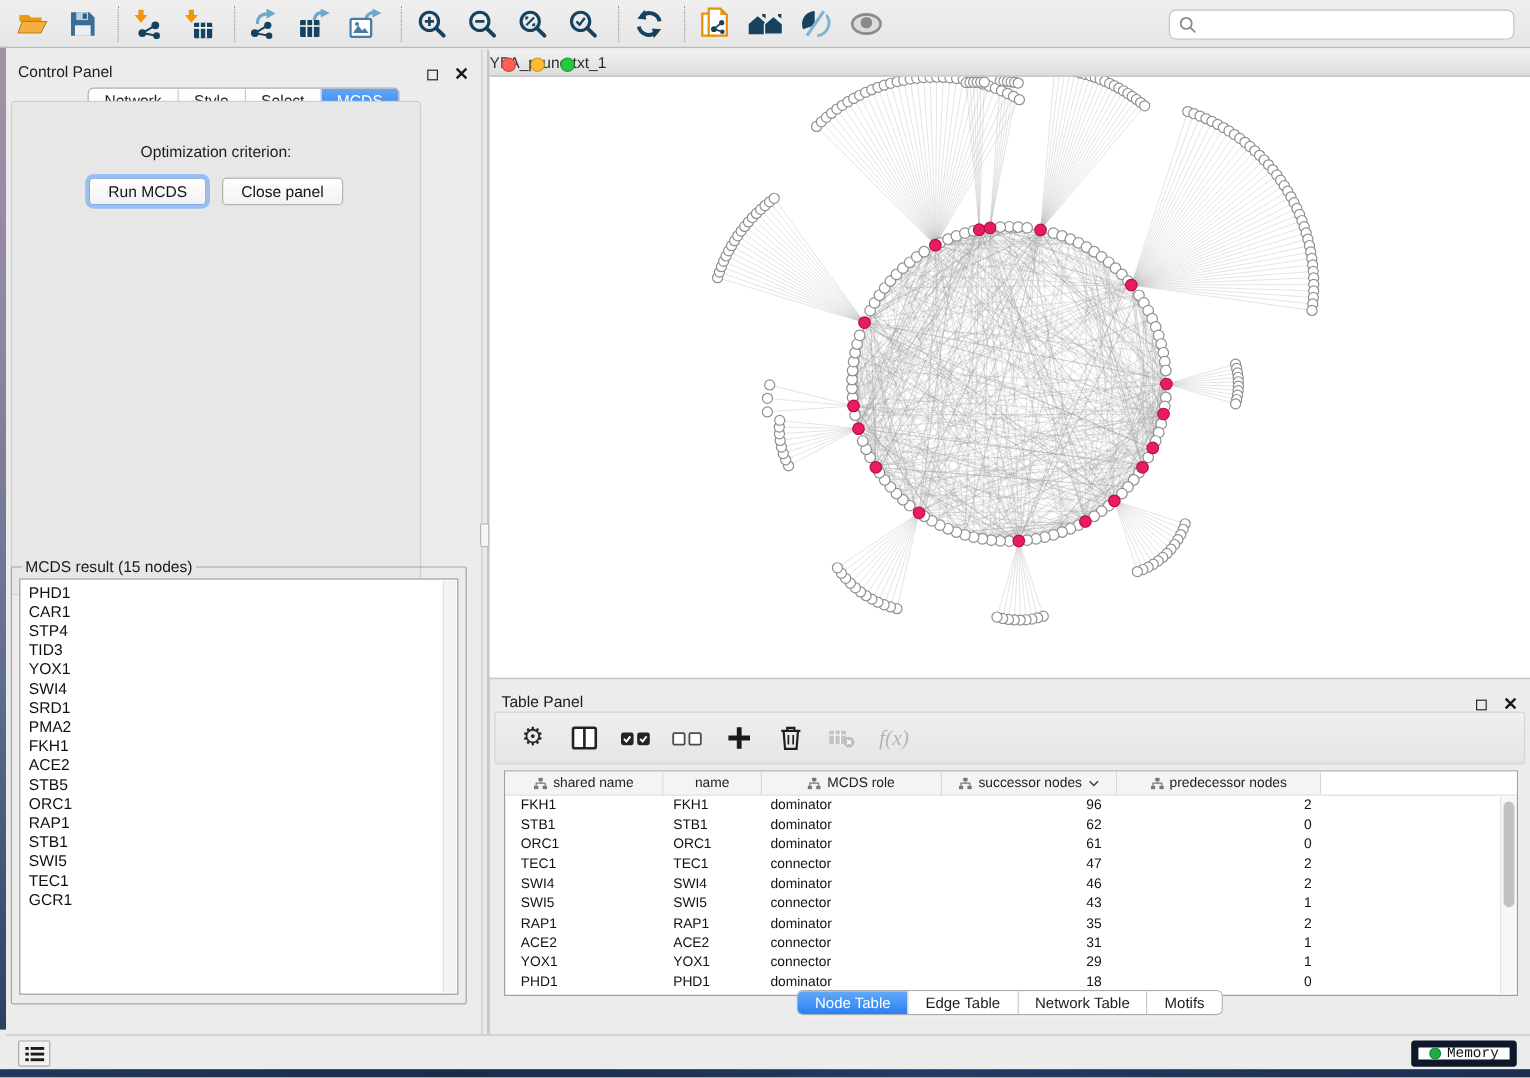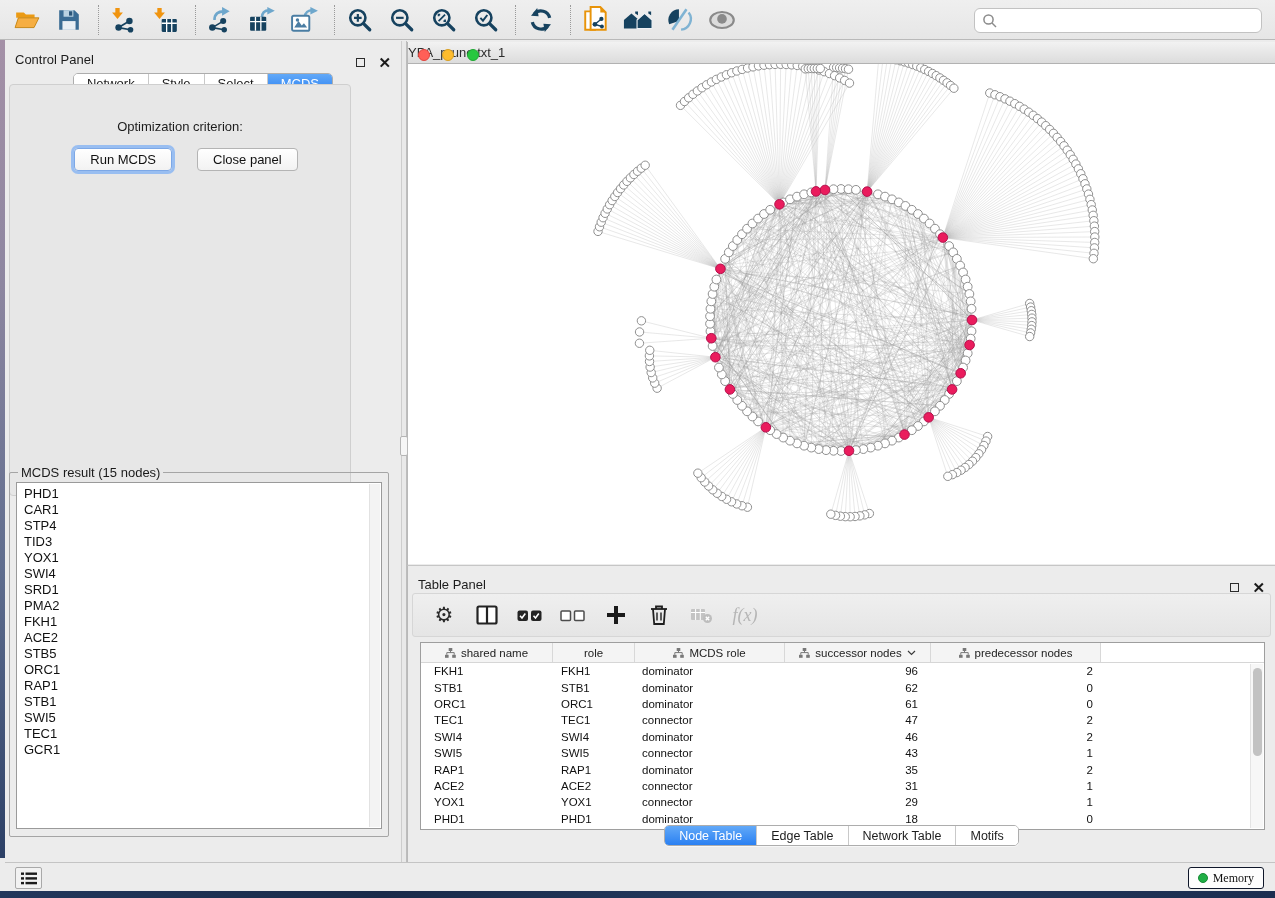--- a/index.html
+++ b/index.html
@@ -42,21 +42,21 @@
   .opt-label { text-align:center; font-size:13px; color:#1c1c1c; margin-bottom:12px; }
   .dropdown { width:312px; height:24px; margin:0 auto; background:#fff; border:1px solid #ababab;
     border-radius:5px; display:flex; align-items:center; position:relative; }
   .dropdown .dd-text { font-size:13px; color:#111; padding-left:10px; flex:1; white-space:nowrap; }
   .dd-stepper { width:19px; height:22px; border-radius:4px; margin-right:1px;
     background:linear-gradient(#6db0f9,#2f84f2); display:flex; flex-direction:column;
     align-items:center; justify-content:center; gap:1px; }
   .btn-row { display:flex; justify-content:center; gap:13px; margin-top:14px; }
   .btn { height:23px; padding:0 15px; background:linear-gradient(#ffffff,#f2f2f2);
     border:1px solid #b4b4b4; border-radius:4px; font-size:13px; color:#111;
-    font-family:"Liberation Sans",sans-serif;margin-left:12px; }
+    font-family:"Liberation Sans",sans-serif; }
   .btn.focused { box-shadow:0 0 0 3px rgba(90,156,250,.55); border-color:#7da8e6; }
   .result-group { position:absolute; left:4px; top:424px; width:380px; height:372px;
     border:1px solid #a5a5a5; border-radius:2px; }
   .result-group legend { font-size:13px; color:#1a1a1a; margin-left:8px; padding:0 3px; }
   .result-box { position:absolute; left:6px; top:2px; right:6px; bottom:7px;
     background:#fff; border:1px solid #9a9a9a; overflow:hidden; }
   .result-scroll { position:absolute; top:1px; bottom:1px; right:1px; width:11px;
     background:#f3f3f3; border-left:1px solid #e2e2e2; }
   .result-list { padding:3px 0 0 7px; }
   .result-list .item { font-size:13px; line-height:16px; color:#111; }
@@ -108,23 +108,23 @@
   .tp-tabs { position:absolute; left:0; bottom:16px; width:100%; display:flex; justify-content:center; }
   .tp-tabs .seg .tab { font-size:12.5px; padding:2px 14px; }
 
   
   #status-bar { position:absolute; left:5px; top:862px; width:1270px; height:29px;
     background:#ececec; border-top:1px solid #c4c4c4; }
   .list-btn { position:absolute; left:10px; top:4px; width:27px; height:22px;
     background:#f2f2f2; border:1px solid #a9a9a9; border-radius:2px;
     display:flex; align-items:center; justify-content:center; }
   .memory-btn { position:absolute; right:11px; top:4px; height:22px; padding:0 9px;
-    background:#fdfdfd; border:1px solid #0f172a; border-radius:3px;
+    background:#fdfdfd; border:6px solid #0f172a; border-radius:3px;
     display:flex; align-items:center; gap:5px; font-size:12px; color:#111;
-    font-family:Liberation Serif, serif; }
+    font-family:Liberation Mono, monospace; }
   .mem-dot { width:10px; height:10px; border-radius:50%; background:#1fae45; border:1px solid #178a36; }
 
   .ticon { display:block; }
 </style>
 </head>
 <body>
 
 <div id="app">
   <div class="wall-left"></div>
 
@@ -1448,21 +1448,21 @@
         <div class="th">
           <svg width="11" height="10" viewBox="0 0 11 10">
               <rect x="3.7" y="0" width="3.6" height="3" fill="#787878"></rect>
               <rect x="0" y="6.8" width="3.6" height="3" fill="#787878"></rect>
               <rect x="7.2" y="6.8" width="3.6" height="3" fill="#787878"></rect>
               <path d="M5.5 3v1.6M1.8 6.8V4.6h7.4v2.2" stroke="#787878" fill="none" stroke-width="1"></path>
             </svg>
           <span>shared name</span>
         </div>
         <div class="th">
-          <span>role</span>
+          <span>name</span>
         </div>
         <div class="th">
           <svg width="11" height="10" viewBox="0 0 11 10">
               <rect x="3.7" y="0" width="3.6" height="3" fill="#787878"></rect>
               <rect x="0" y="6.8" width="3.6" height="3" fill="#787878"></rect>
               <rect x="7.2" y="6.8" width="3.6" height="3" fill="#787878"></rect>
               <path d="M5.5 3v1.6M1.8 6.8V4.6h7.4v2.2" stroke="#787878" fill="none" stroke-width="1"></path>
             </svg>
           <span>MCDS role</span>
         </div>

